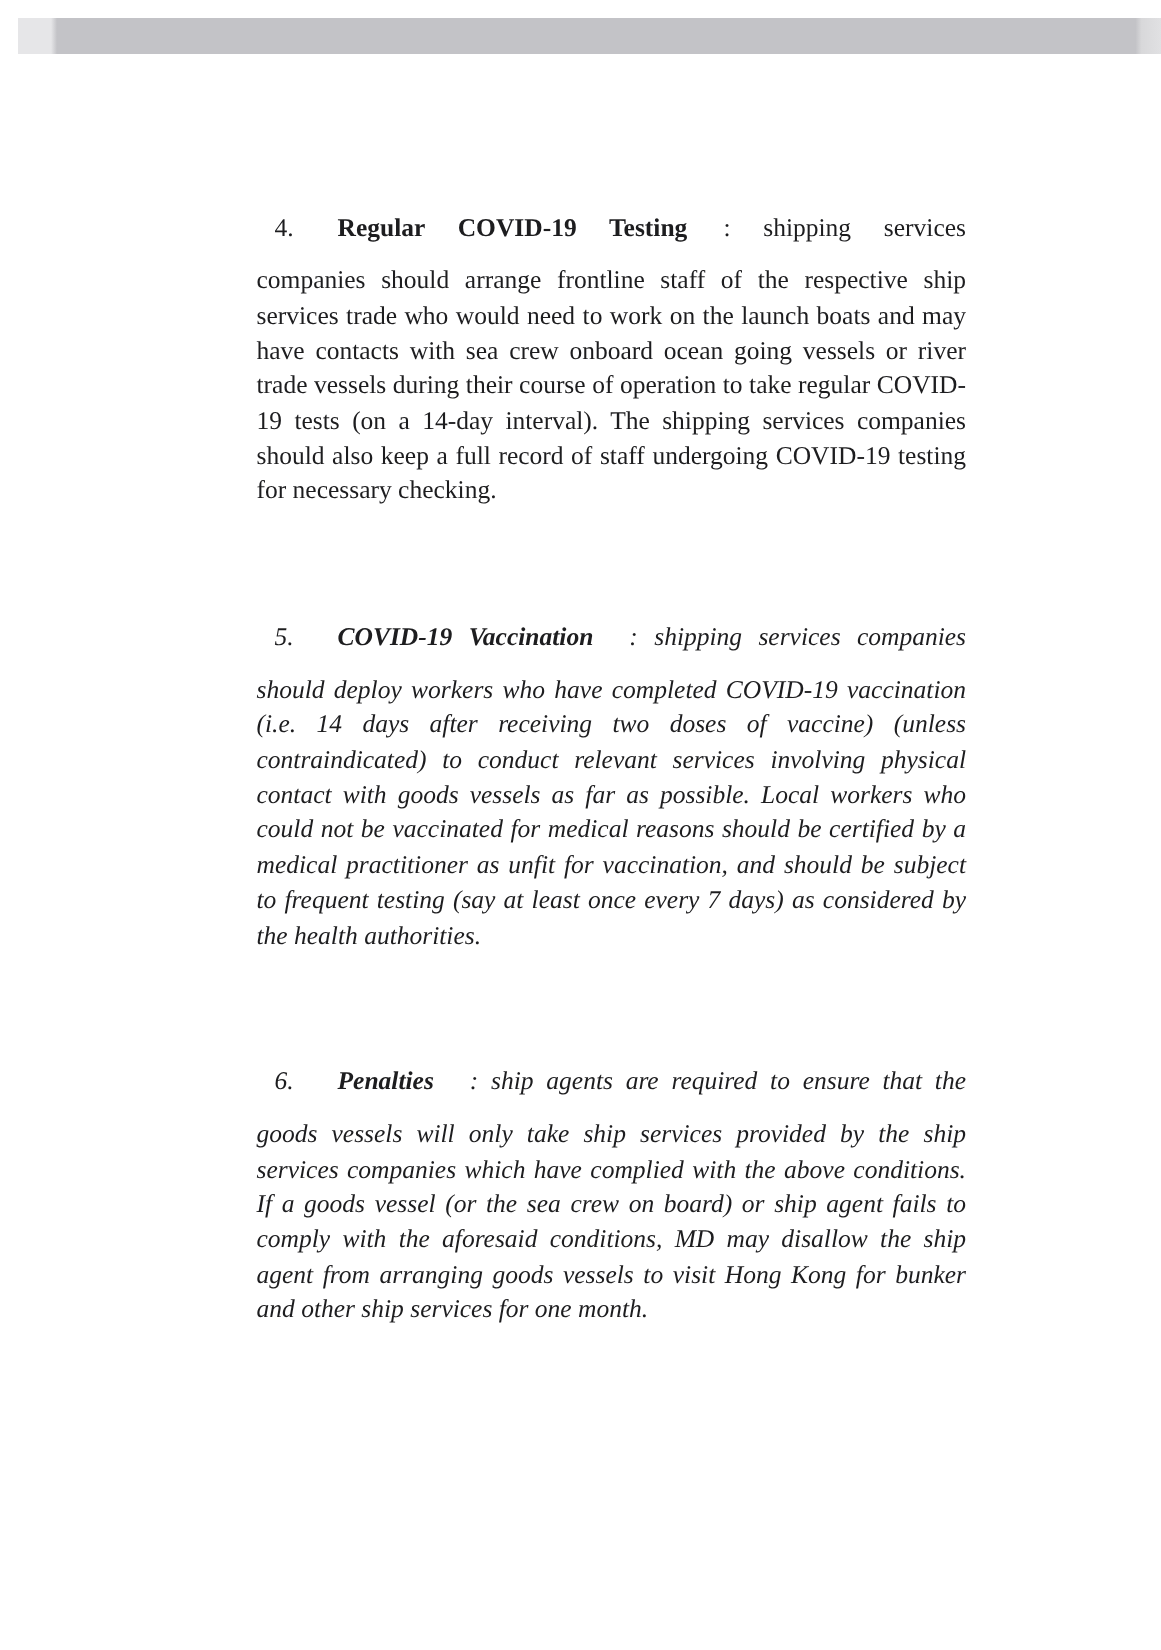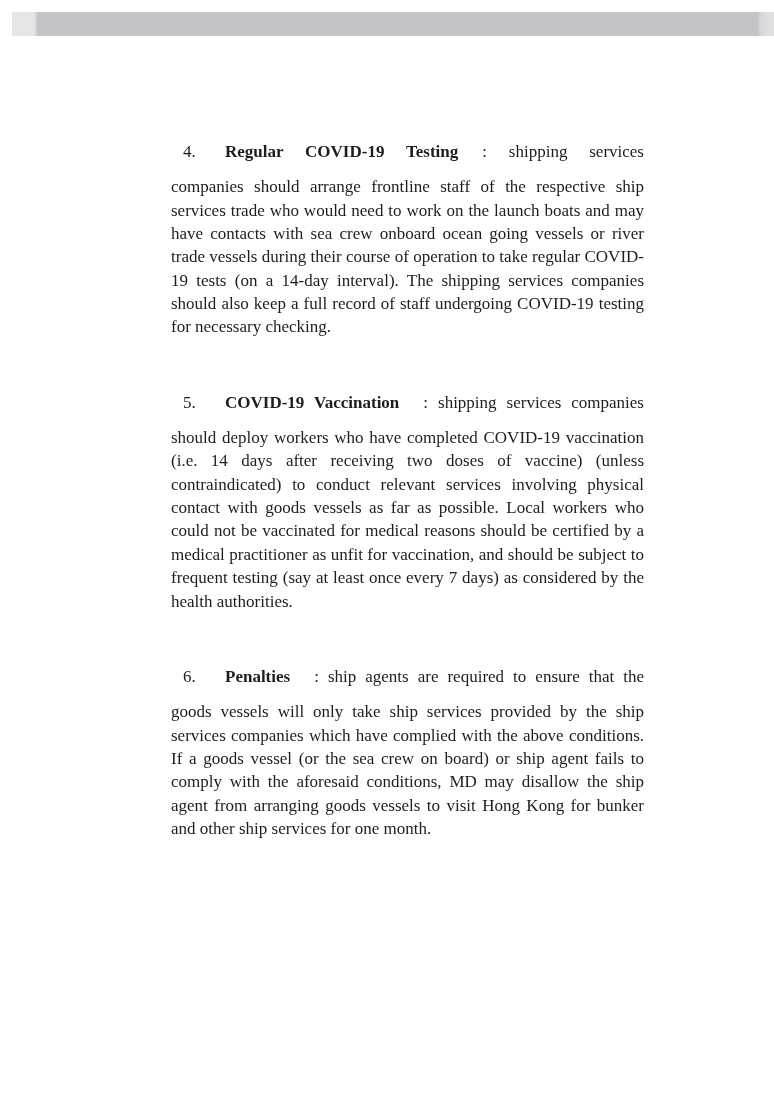--- a/index.html
+++ b/index.html
@@ -47,21 +47,21 @@
     left: 135px;
     top: 92px;
     width: 521px;
     font-size: 17px;
     line-height: 23.35px;
     color: #1d1d1f;
     text-align: justify;
     text-align-last: left;
   }
   .para { margin: 0; }
-  .para + .para { margin-top: 16px; }
+  .para + .para { margin-top: 38px; font-style: italic; }
   .num {
     display: inline-block;
     width: 42px;
   }
   .ttl { font-weight: bold; }
 </style>
 </head>
 <body>
 
 <div class="page">

